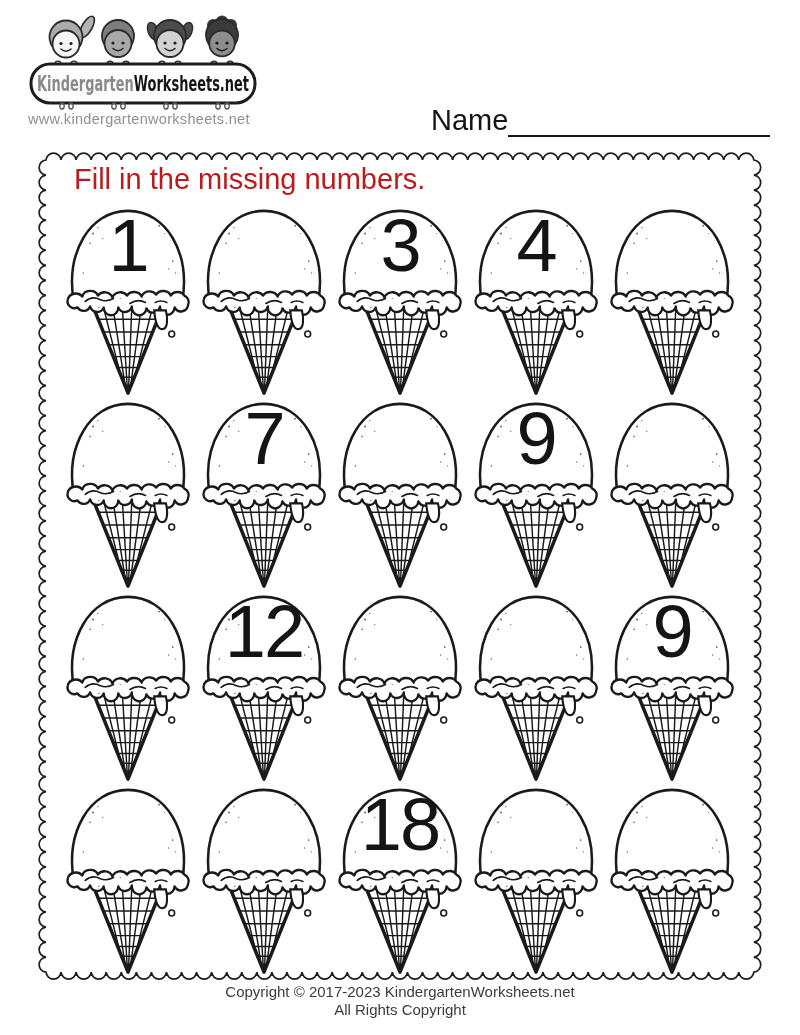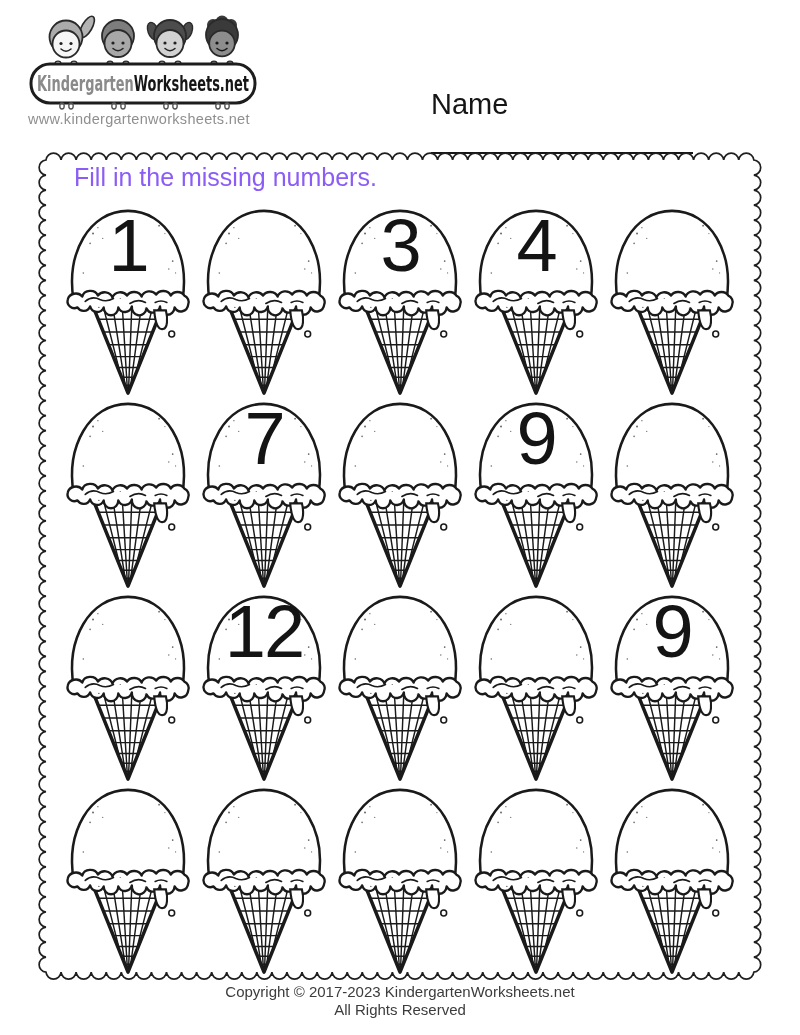--- a/index.html
+++ b/index.html
@@ -4,28 +4,28 @@
 <style>
   html,body{margin:0;padding:0;background:#fff;}
   body{font-family:"Liberation Sans",sans-serif;}
   .page{position:relative;width:800px;height:1035px;background:#fff;overflow:hidden;}
 
   
   .logo-svg{position:absolute;left:28px;top:10px;width:230px;height:100px;}
   .site-url{position:absolute;left:28px;top:111px;width:230px;text-align:left;
             font-size:14.5px;color:#8f8f8f;letter-spacing:.3px;}
   .page-title{position:absolute;top:30px;right:35px;font-size:28px;color:#151515;white-space:nowrap;}
-  .name-row{position:absolute;left:431px;top:87px;display:flex;align-items:flex-start;flex-direction:column;}
+  .name-row{position:absolute;left:431px;top:103px;display:flex;align-items:center;}
   .name-label{font-size:29px;color:#151515;line-height:34px;}
   .name-line{width:262px;height:31px;border-bottom:2px solid #151515;}
 
   
   .frame{position:absolute;left:36px;top:150px;width:728px;height:832px;}
   .frame-border{position:absolute;left:0;top:0;width:728px;height:832px;}
-  .instruction{position:absolute;left:38px;top:13px;font-size:25px;color:#8b5cf6;}
+  .instruction{position:absolute;left:38px;top:13px;font-size:29px;color:#b91c1c;}
 
   
   .cone-grid{position:absolute;left:24px;top:54px;width:680px;height:772px;
              display:grid;grid-template-columns:repeat(5,1fr);grid-template-rows:repeat(4,1fr);}
   .cone-cell{position:relative;}
   .cone-art{position:absolute;left:0;top:0;width:100%;height:100%;}
   .cone-num{position:absolute;top:5px;left:0;right:0;text-align:center;
             font-size:74px;line-height:74px;color:#141414;letter-spacing:-2px;}
 
   
@@ -269,34 +269,35 @@
         <div class="cone-cell">
           <svg class="cone-art" viewBox="0 0 140 196" preserveAspectRatio="none">
             <use href="#icecream"></use>
           </svg>
           <span class="cone-num"></span>
         </div>
         <div class="cone-cell">
           <svg class="cone-art" viewBox="0 0 140 196" preserveAspectRatio="none">
             <use href="#icecream"></use>
           </svg>
+          <span class="cone-num">18</span>
         </div>
         <div class="cone-cell">
           <svg class="cone-art" viewBox="0 0 140 196" preserveAspectRatio="none">
             <use href="#icecream"></use>
           </svg>
           <span class="cone-num"></span>
         </div>
         <div class="cone-cell">
           <svg class="cone-art" viewBox="0 0 140 196" preserveAspectRatio="none">
             <use href="#icecream"></use>
           </svg>
           <span class="cone-num"></span>
         </div>
       </div>
   </div>
 
   <div class="footer">
     <div>Copyright © 2017-2023 KindergartenWorksheets.net</div>
-    <div>All Rights Reserved</div>
+    <div>All Rights Copyright</div>
   </div>
 
 </div>
 
 </body></html>

